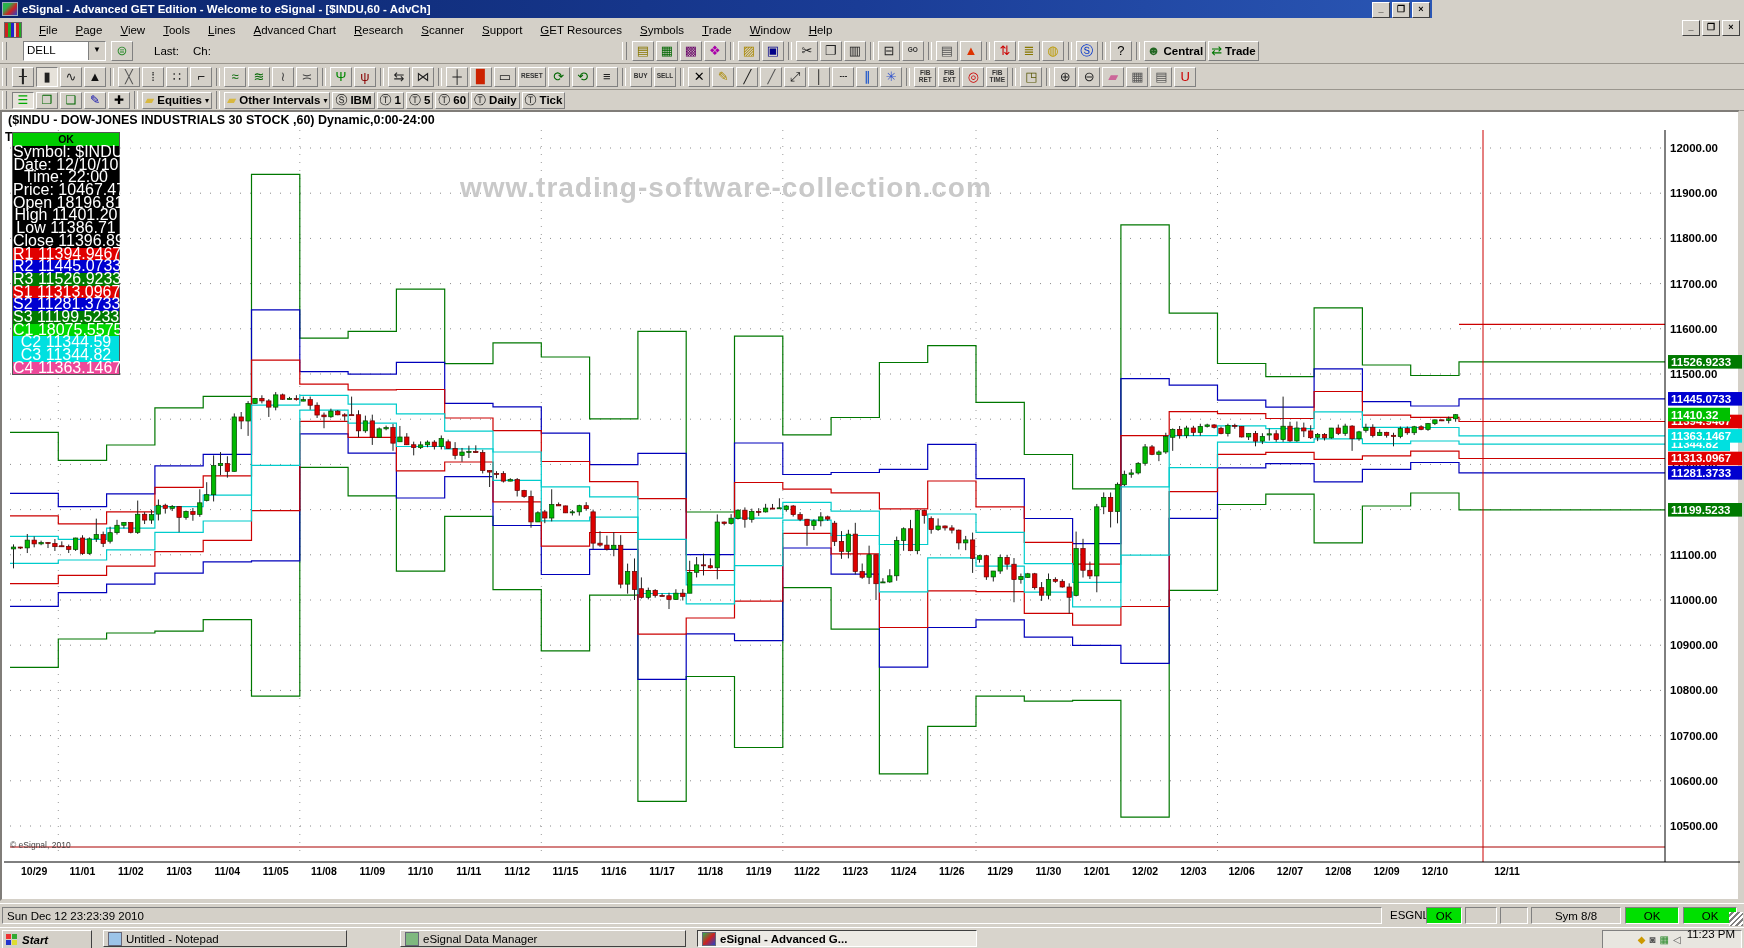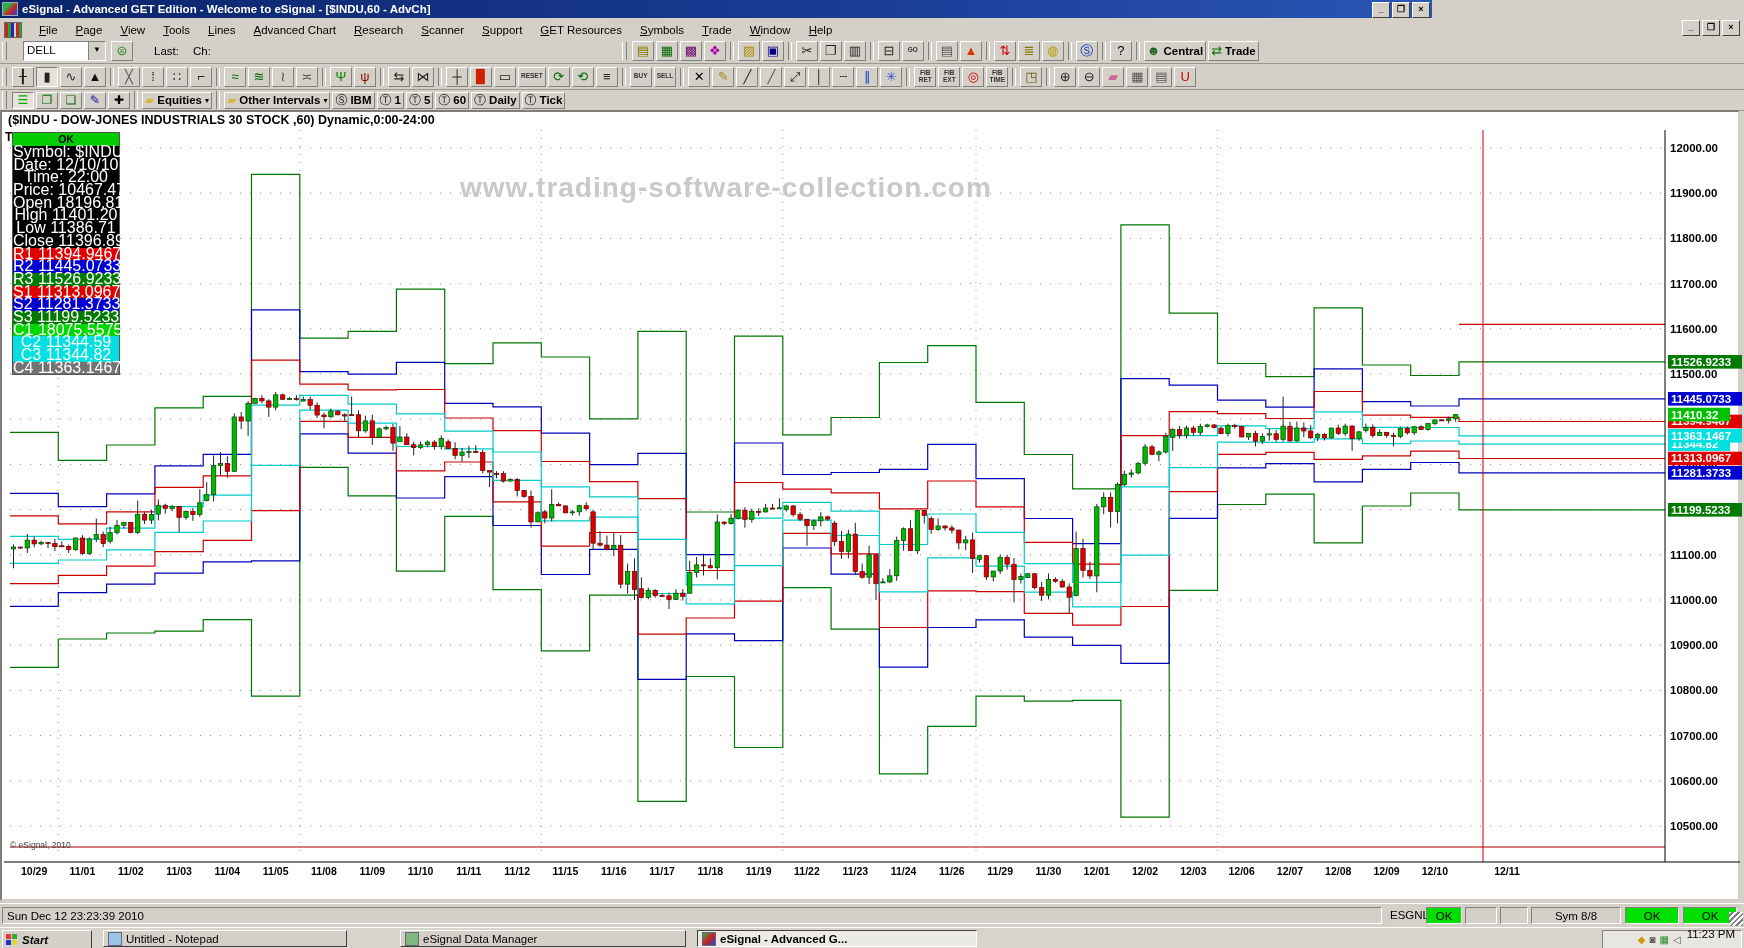--- a/index.html
+++ b/index.html
@@ -949,21 +949,21 @@
           <div class="dbrow">Close 11396.89</div>
           <div class="dbrow" style="background: rgb(224, 0, 0);">R1 11394.9467</div>
           <div class="dbrow" style="background: rgb(0, 0, 208);">R2 11445.0733</div>
           <div class="dbrow" style="background: rgb(0, 122, 0);">R3 11526.9233</div>
           <div class="dbrow" style="background: rgb(224, 0, 0);">S1 11313.0967</div>
           <div class="dbrow" style="background: rgb(0, 0, 208);">S2 11281.3733</div>
           <div class="dbrow" style="background: rgb(0, 122, 0);">S3 11199.5233</div>
           <div class="dbrow" style="background: rgb(0, 216, 0);">C1 18075.5575</div>
           <div class="dbrow" style="background: rgb(0, 224, 224);">C2 11344.59</div>
           <div class="dbrow" style="background: rgb(0, 224, 224);">C3 11344.82</div>
-          <div class="dbrow" style="background: #737373;">C4 11363.1467</div>
+          <div class="dbrow" style="background: #ec4899;">C4 11363.1467</div>
         </div>
     </div>
     <div class="copyr">© eSignal, 2010</div>
   </div>
 
   <div class="statusbar">
     <div class="sp" style="left:2px;width:1380px">Sun Dec 12 23:23:39 2010</div>
     <span style="position:absolute;left:1390px;top:5px">ESGNL:</span>
     <div class="sp spg" style="left:1426px;width:36px">OK</div>
     <div class="sp" style="left:1465px;width:32px"></div>

